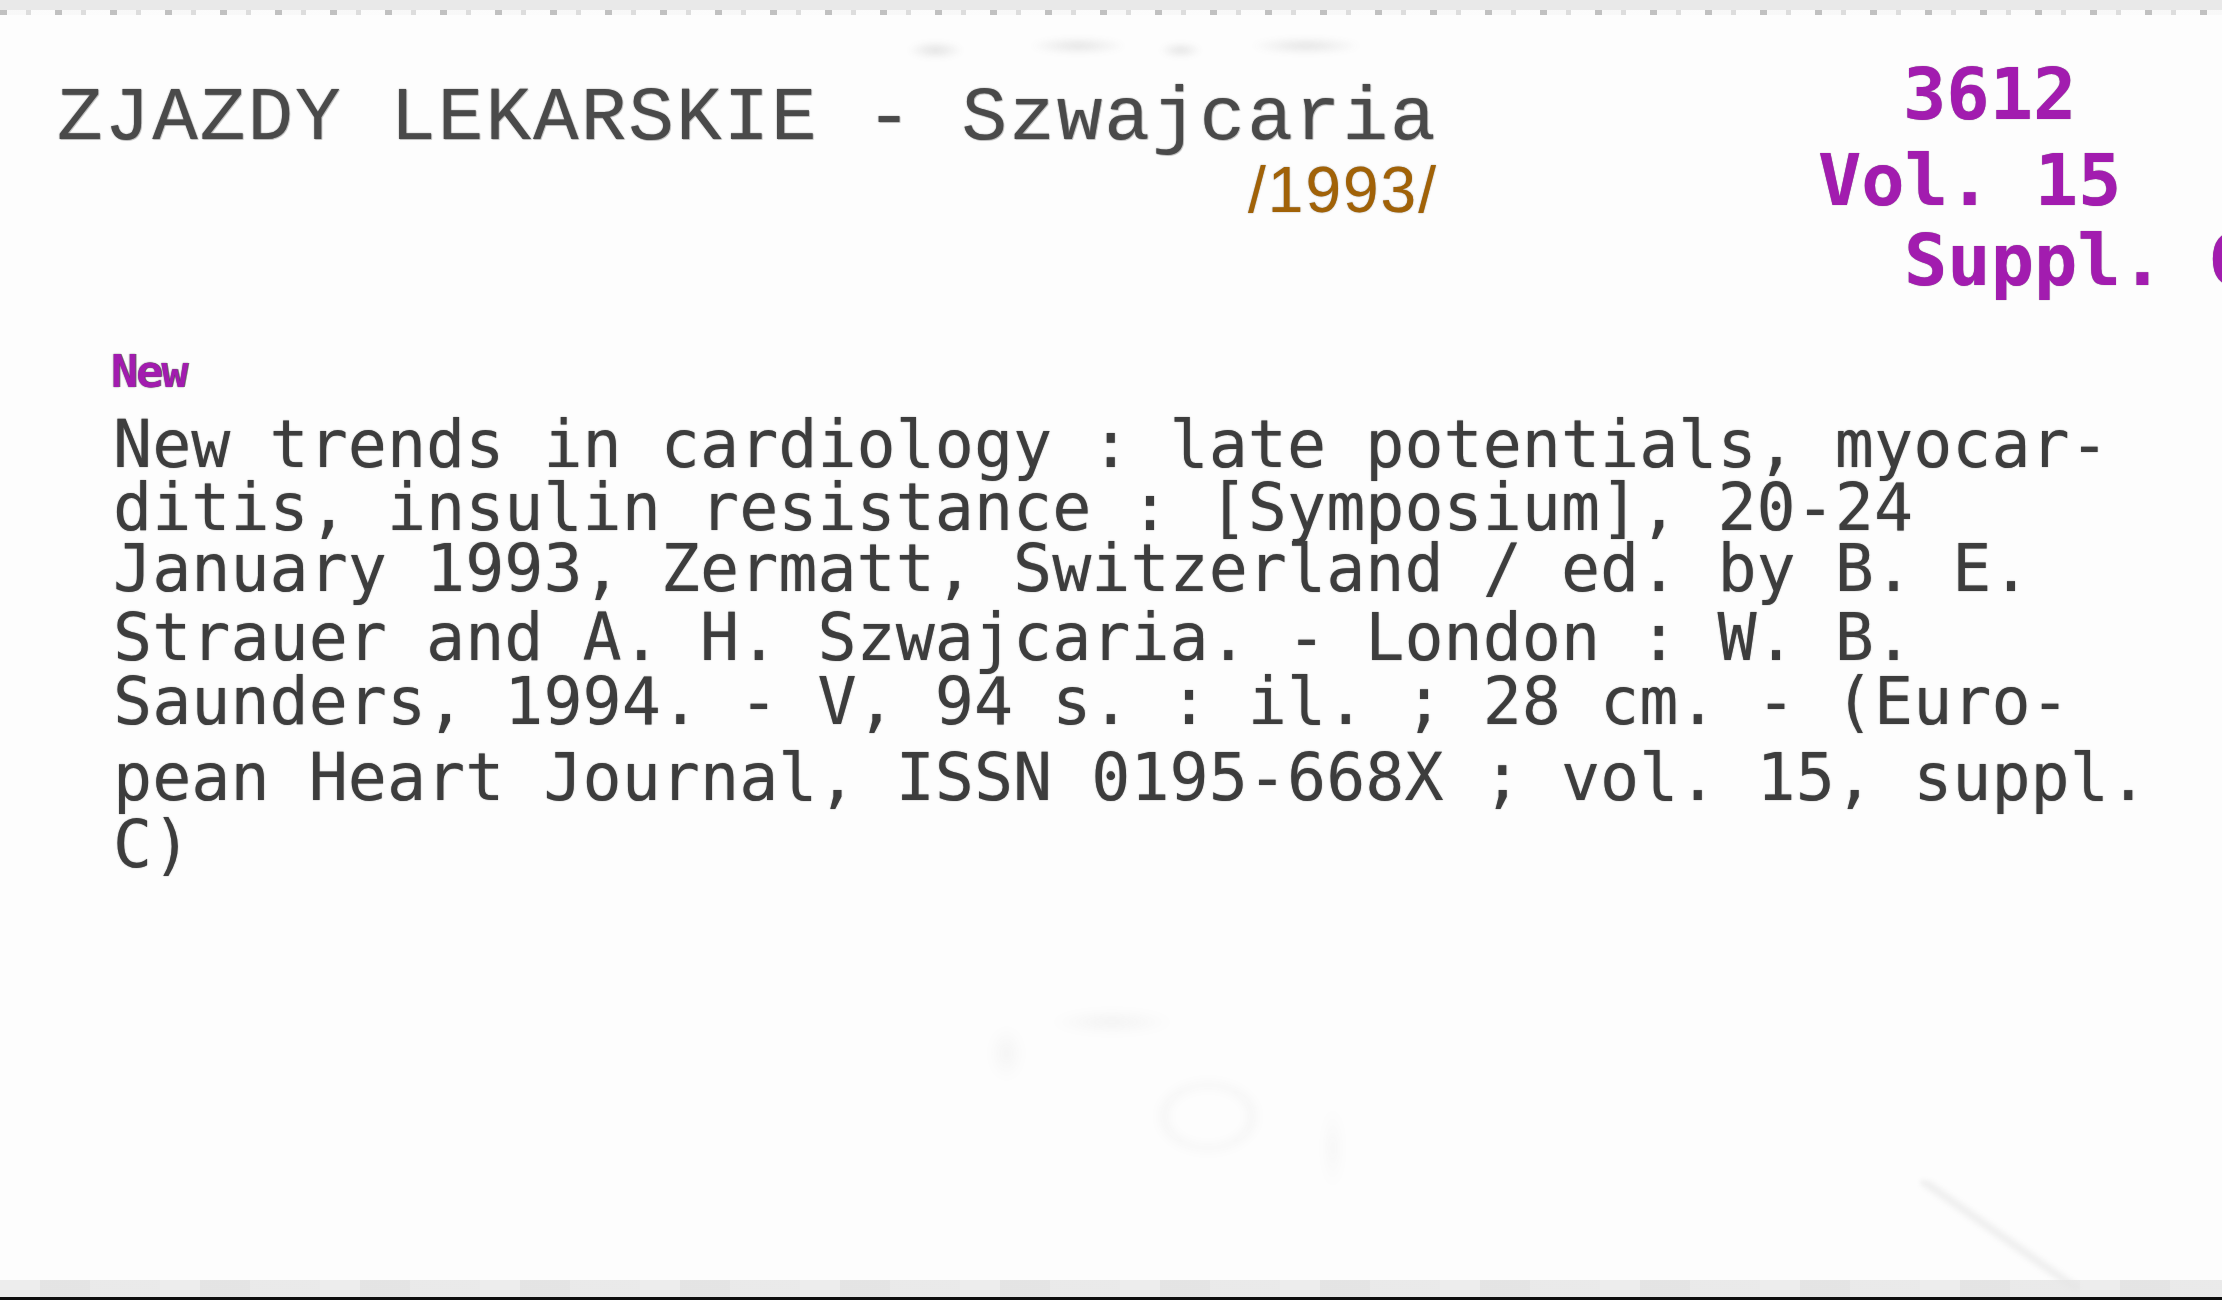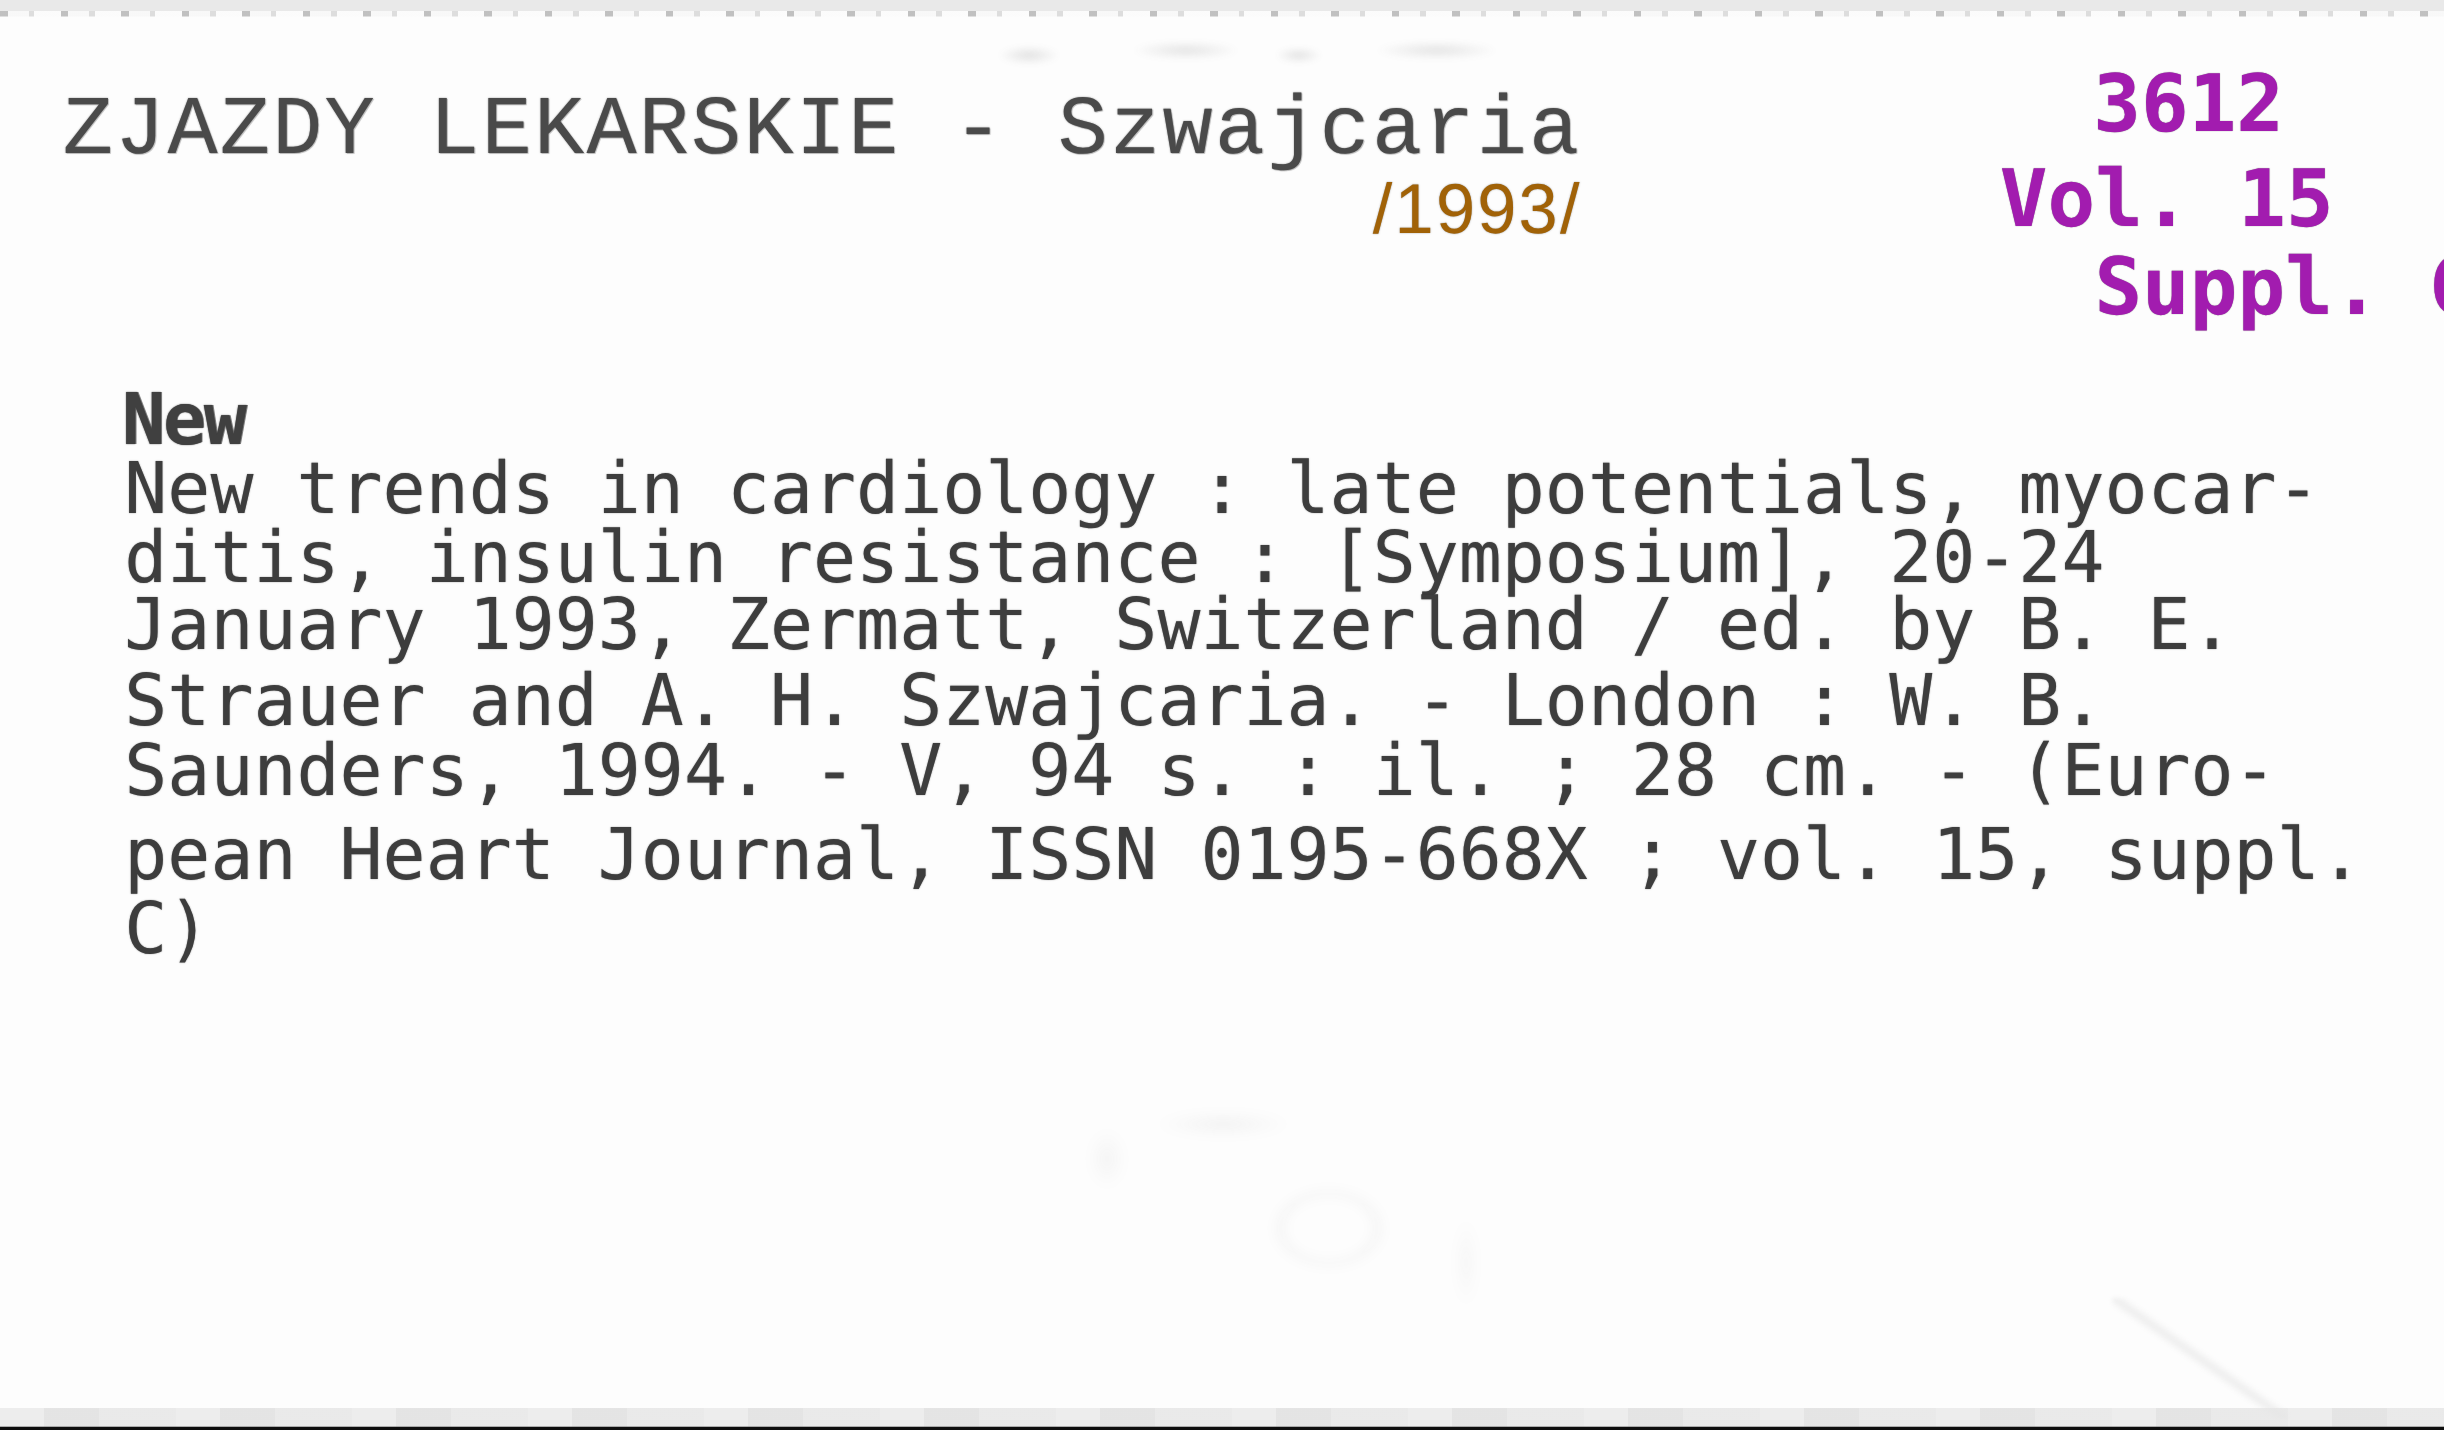--- a/index.html
+++ b/index.html
@@ -33,22 +33,22 @@
     font-size:72px;font-weight:700;
     color:#a21caf;white-space:pre;
     text-shadow:0 0 1px rgba(30,30,30,.55);
   }
   .id-number{left:1903px;top:42px;}
   .id-volume{left:1818px;top:128px;}
   .id-suppl{left:1904px;top:208px;}
   
   .entry-heading{
     position:absolute;left:111px;top:335px;
-    font-size:65px;font-weight:700;
-    color:#404040;white-space:pre;
+    font-size:45px;font-weight:700;
+    color:#a21caf;white-space:pre;
     letter-spacing:-2px;
     text-shadow:0 0 1.4px rgba(20,20,20,.75), 1px 0 0 rgba(20,20,20,.5);
   }
   .entry-line{
     position:absolute;left:113px;
     font-size:65px;
     color:#3d3d3d;white-space:pre;
     text-shadow:0 0 1.3px rgba(50,50,50,.6);
   }
   .l1{top:397px;} .l2{top:460px;} .l3{top:521px;}

